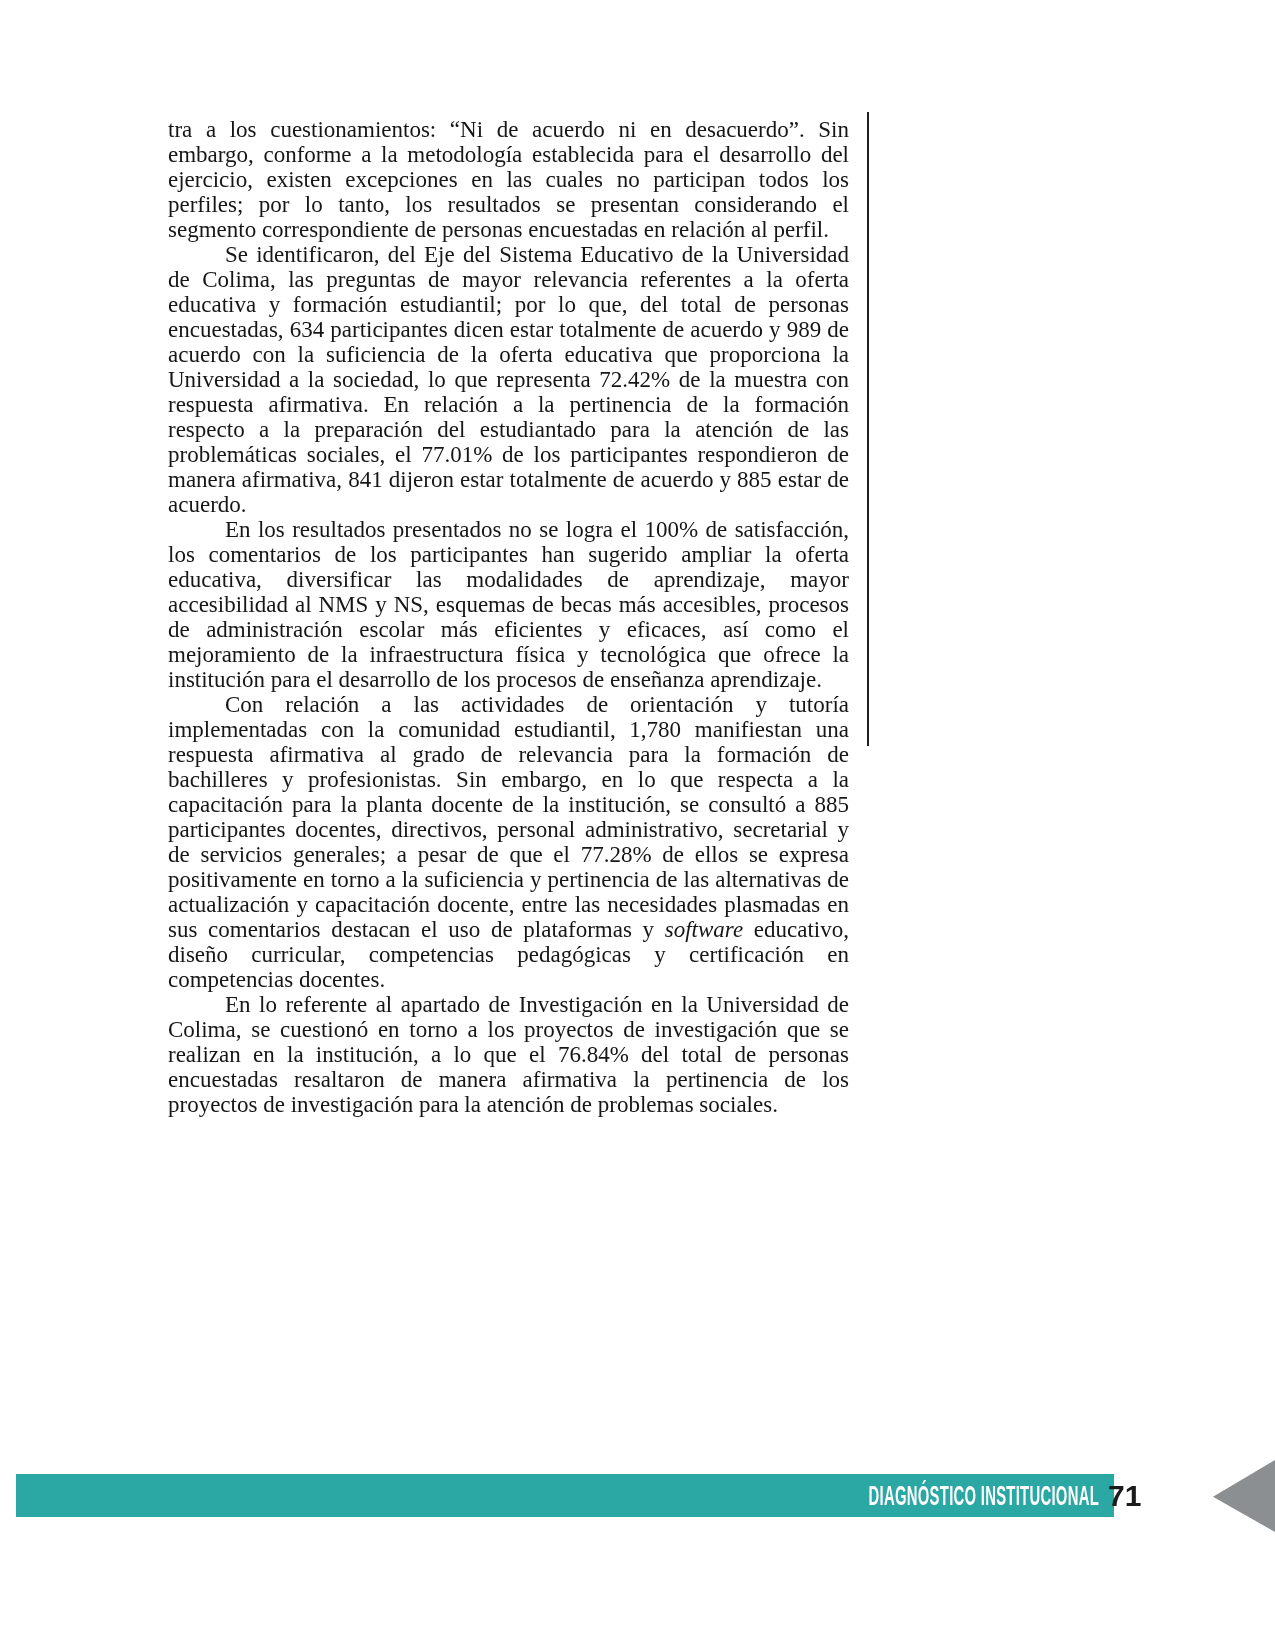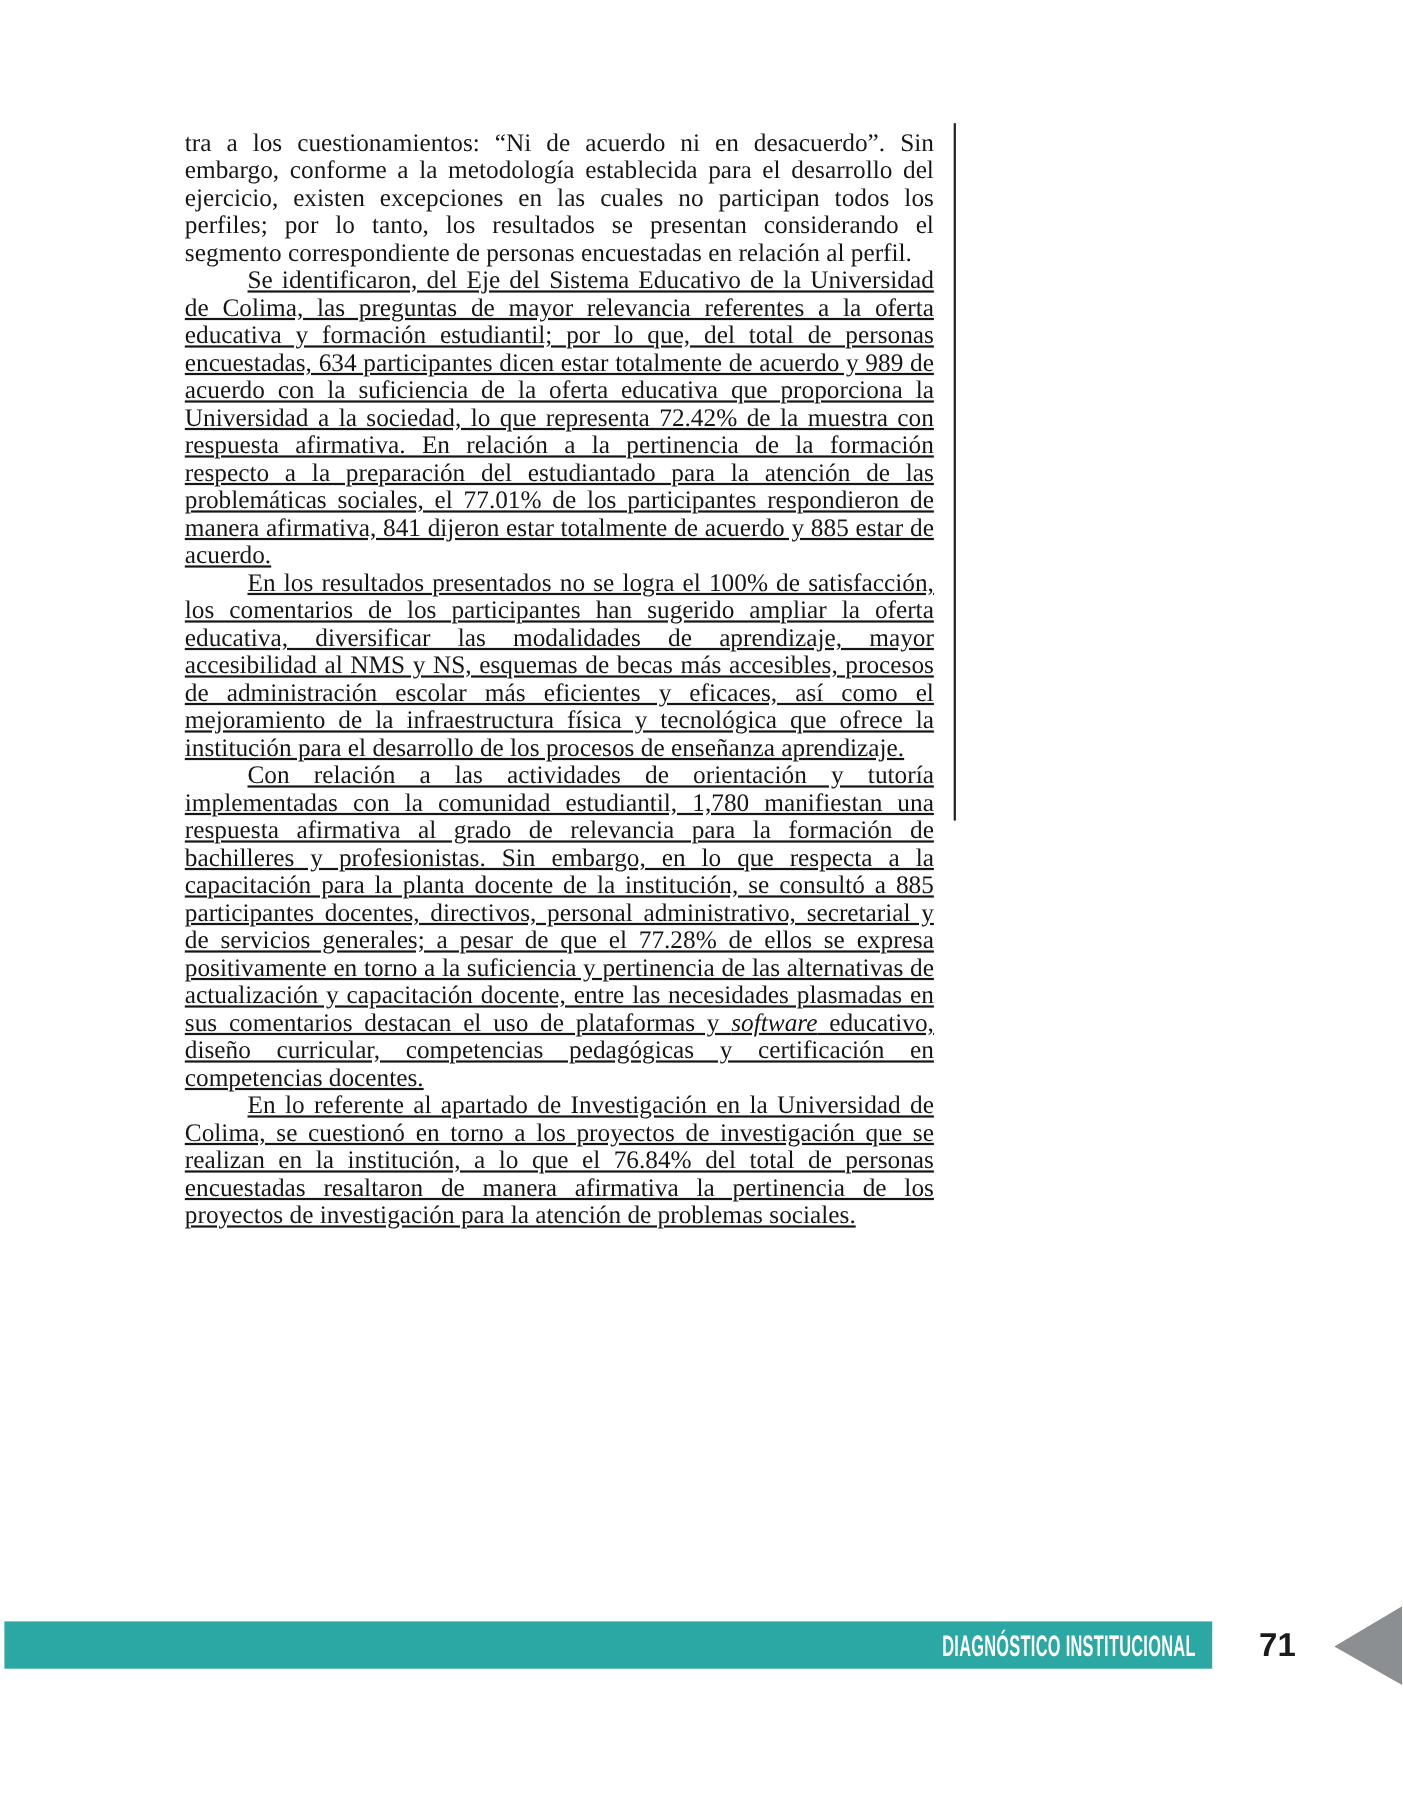--- a/index.html
+++ b/index.html
@@ -17,33 +17,33 @@
     top: 117px;
     width: 681px;
     color: #161616;
     font-size: 23px;
     line-height: 25px;
     text-align: justify;
     hyphens: auto;
     -webkit-hyphens: auto;
   }
   .text-block p { margin: 0; padding: 0; }
-  .text-block p.indent { text-indent: 57px; text-decoration: underline; }
+  .text-block p.indent { text-indent: 57px; }
   .em { font-style: italic; margin-top: 12px; }
   .margin-rule {
     position: absolute;
     left: 867px;
     top: 112px;
     width: 2px;
     height: 634px;
     background: #1f1f1f;
   }
   .footer-bar {
     position: absolute;
-    left: 4px;
+    left: 16px;
     top: 1474px;
     width: 1098px;
     height: 43px;
     background: #2BA7A4;
   }
   .footer-label {
     position: absolute;
     right: 15px;
     top: 0;
     height: 43px;
@@ -57,21 +57,21 @@
     transform-origin: 100% 50%;
     letter-spacing: 0.5px;
   }
   .page-number {
     position: absolute;
     left: 1108px;
     top: 1474px;
     width: 70px;
     height: 43px;
     line-height: 44px;
-    text-align: right;
+    text-align: left;
     font-family: "Liberation Sans", sans-serif;
     font-weight: bold;
     font-size: 30px;
     color: #1b1b1b;
   }
   .corner-arrow {
     position: absolute;
     left: 1213px;
     top: 1460px;
     width: 62px;

